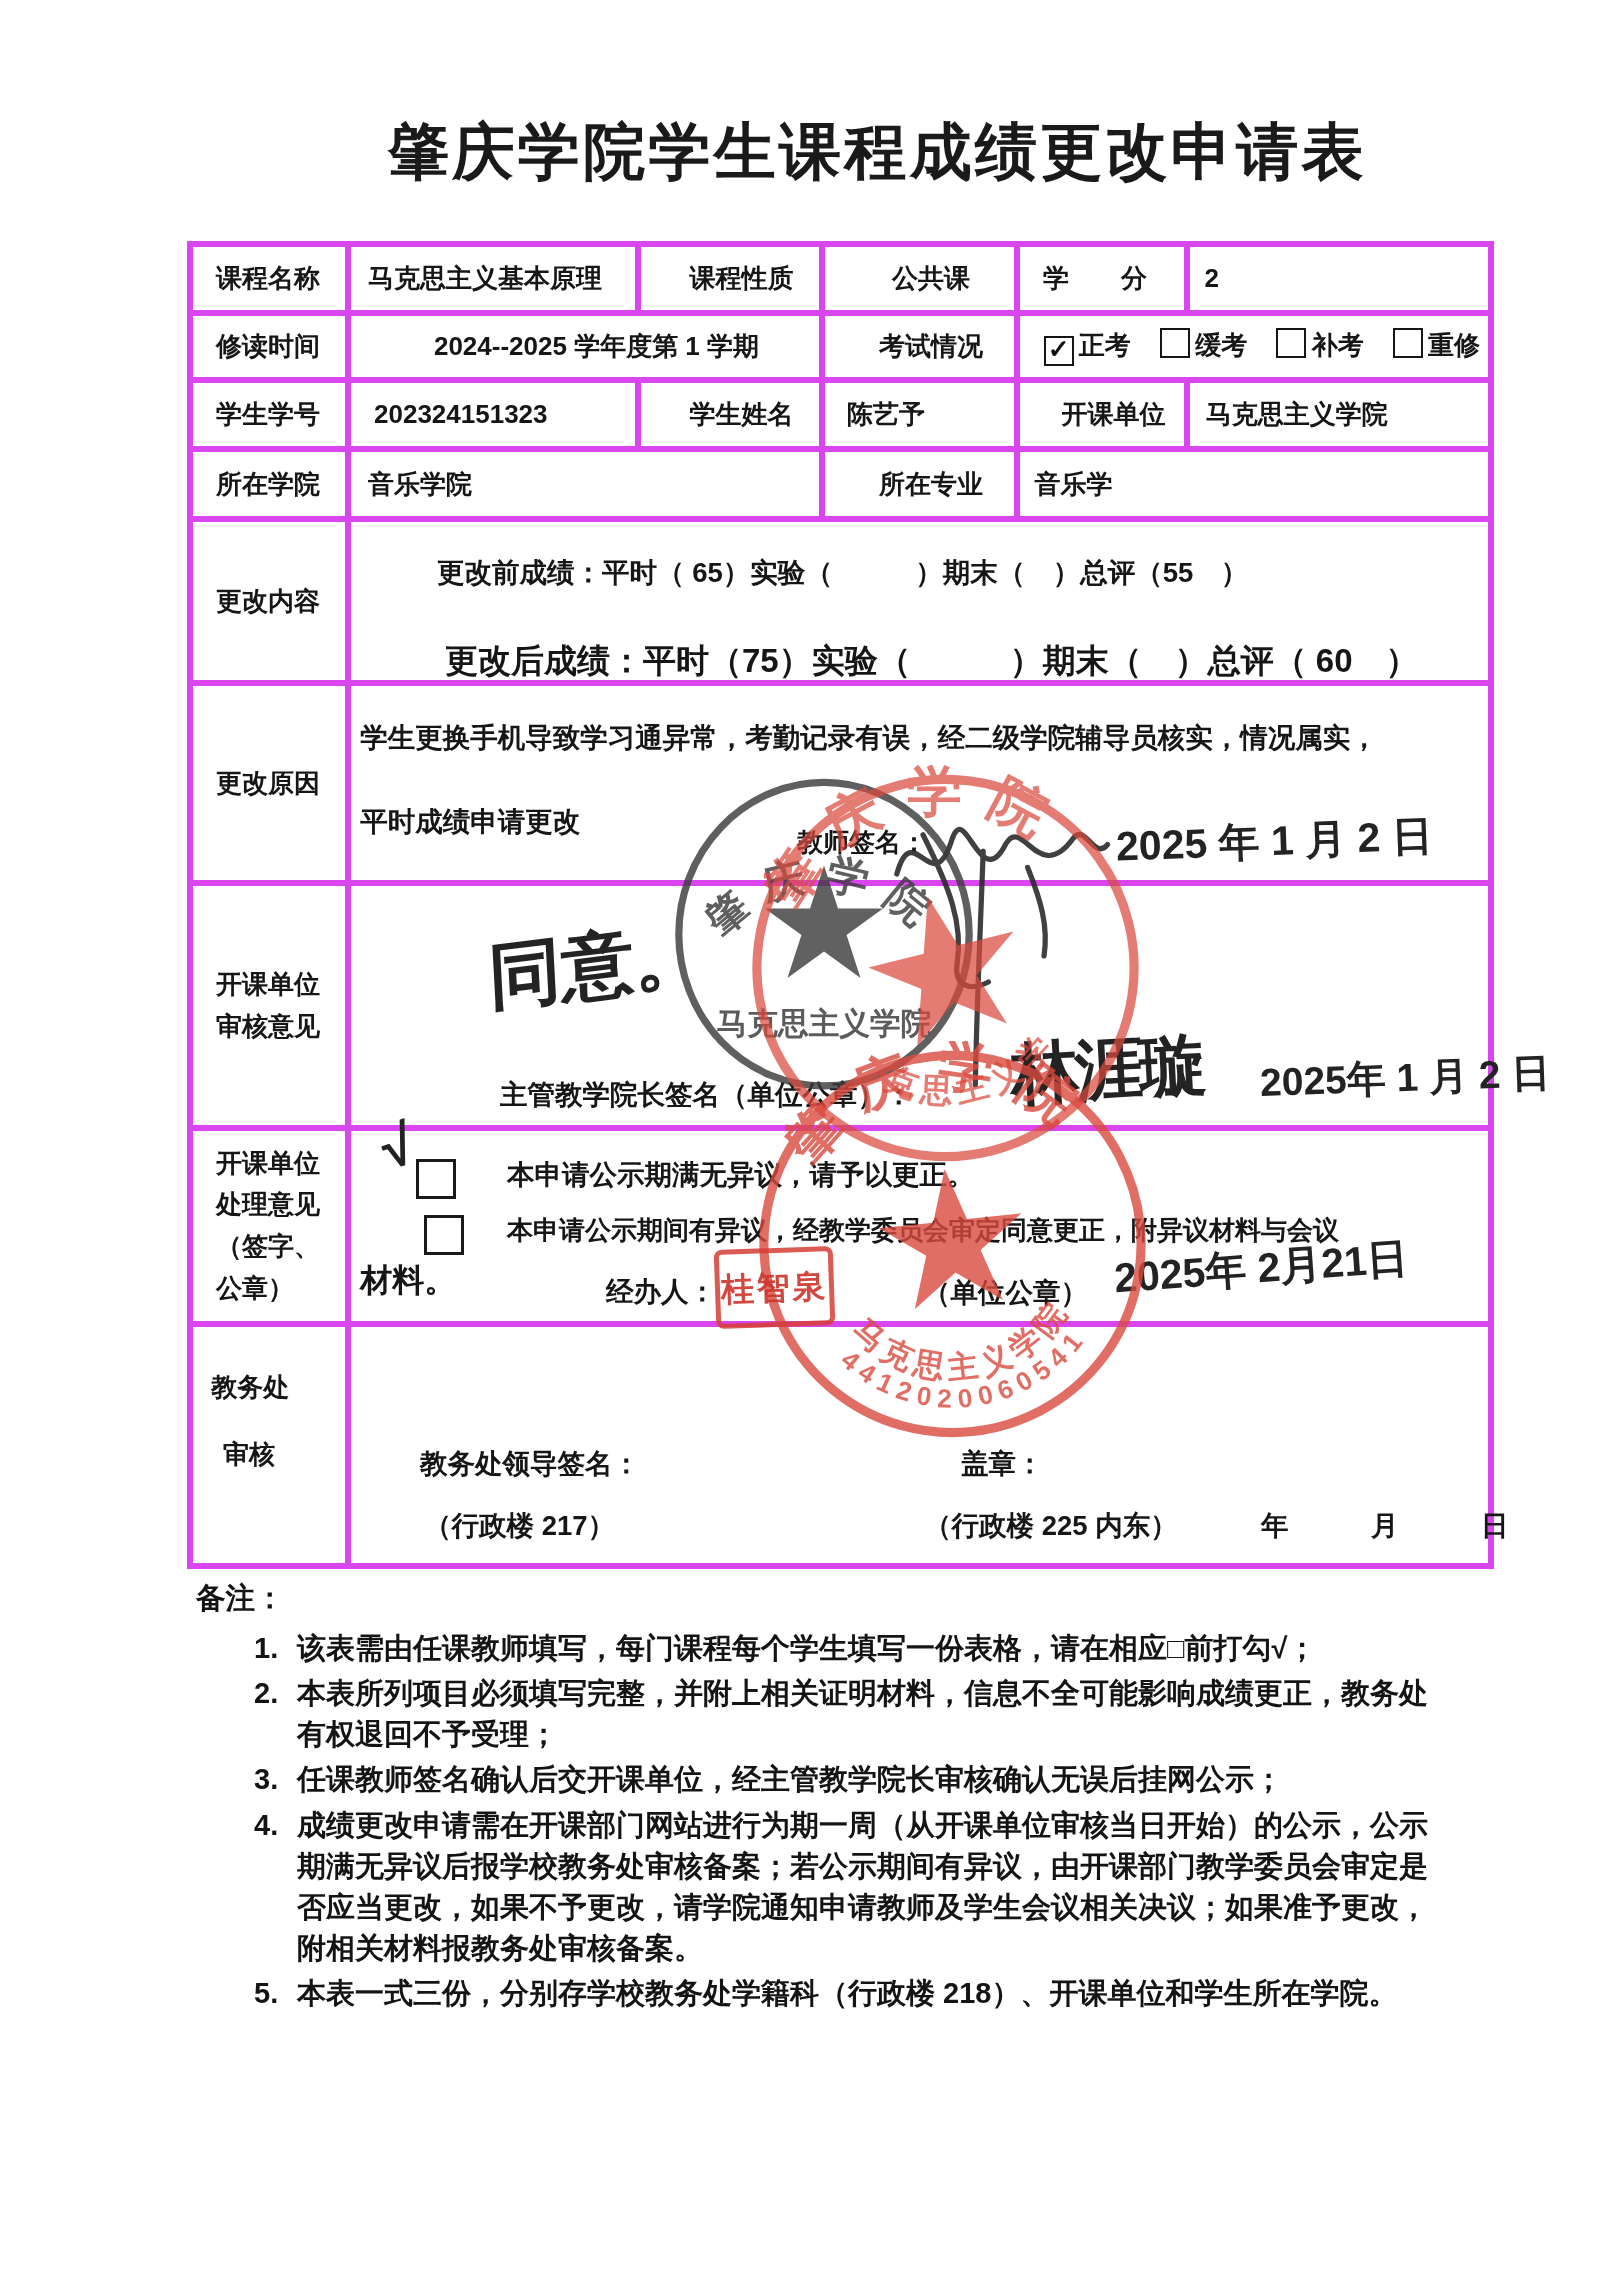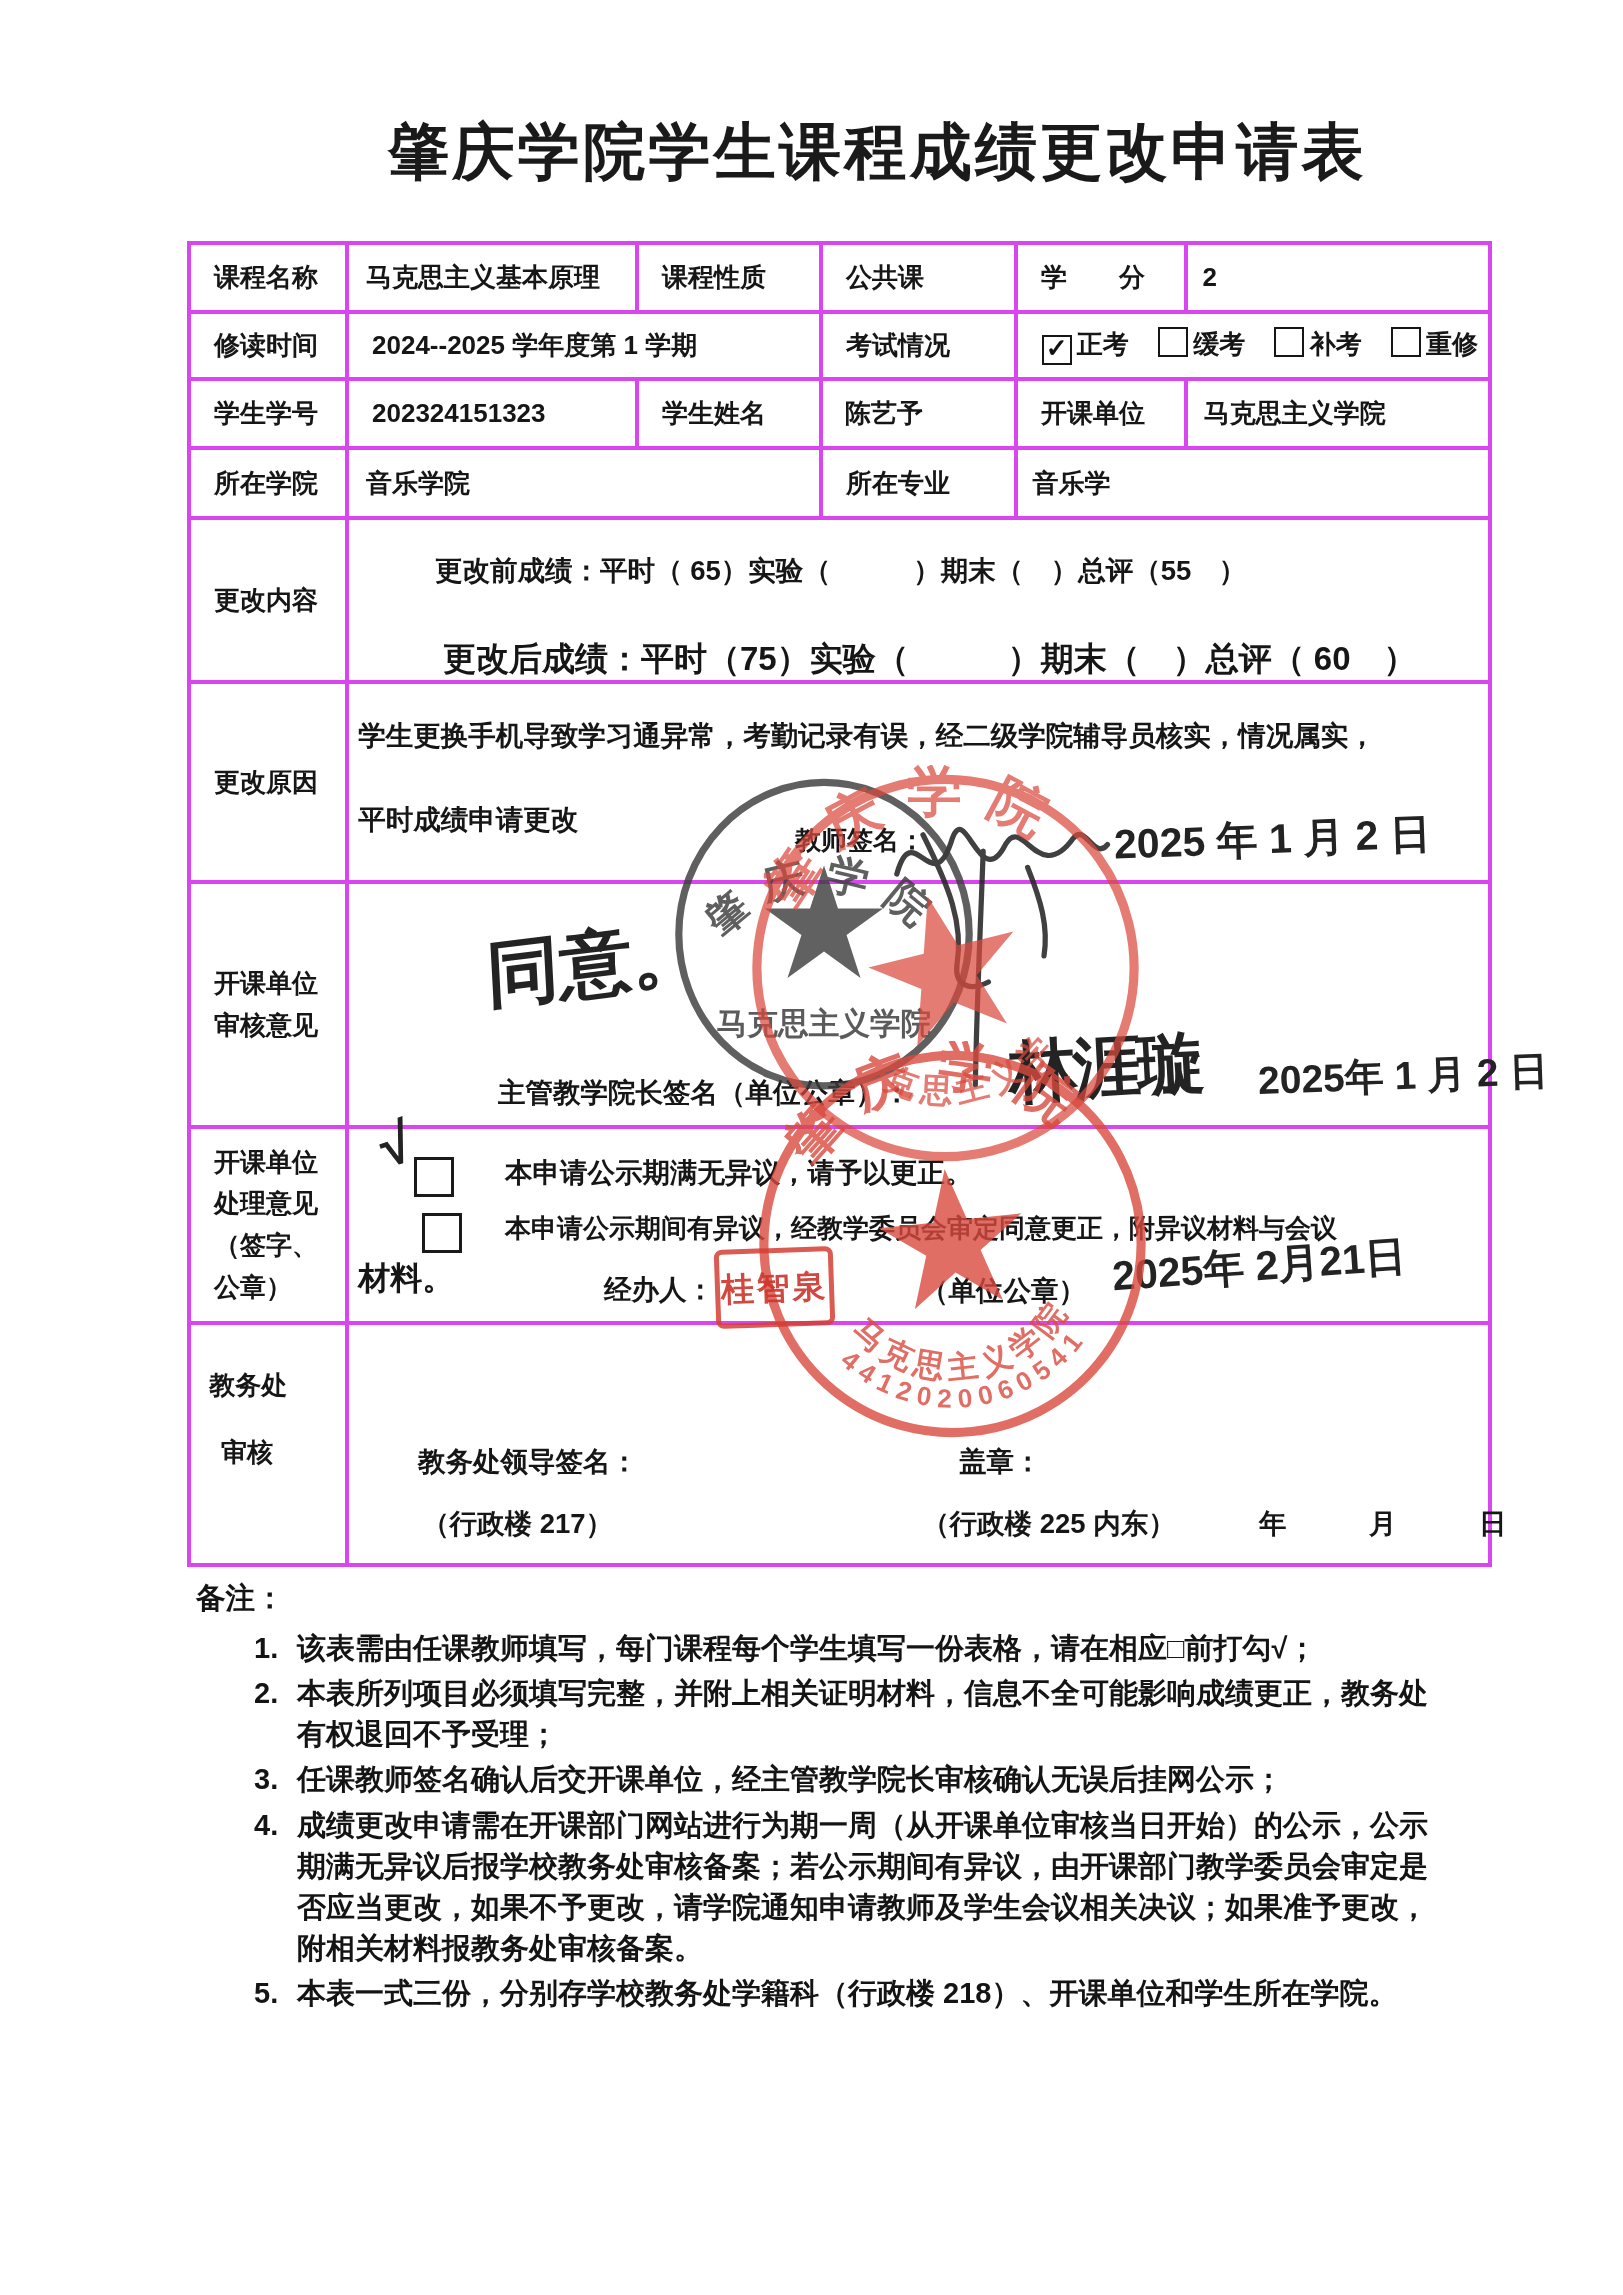--- a/index.html
+++ b/index.html
@@ -2,23 +2,23 @@
 <html style="font-size:10.5px"><head>
 <meta charset="utf-8">
 <style>
   html,body{margin:0;padding:0;background:#ffffff;}
   #page{position:relative;width:1623px;height:2295px;background:#ffffff;overflow:hidden;
         font-family:"Liberation Sans",sans-serif;color:#141414;}
   .title{position:absolute;left:183px;top:110px;width:1388px;text-align:center;
          font-size:62px;font-weight:900;letter-spacing:3.3px;color:#1a1a1a;}
   table.form{position:absolute;left:187px;top:241px;width:1300px;border-collapse:collapse;
              table-layout:fixed;border:3.3px solid #1c1c1c;}
-  table.form td{border:4px solid #d946ef;font-size:26px;font-weight:600;color:#161616;
+  table.form td{border:6px solid #d946ef;font-size:26px;font-weight:600;color:#161616;
                 padding:0 0 0 23px;vertical-align:middle;overflow:visible;}
-  td.ctr{text-align:left;padding:0;}
+  td.ctr{text-align:center;padding:0;}
   td.rel{position:relative;padding:0;}
   .abs{position:absolute;white-space:nowrap;}
   .lblcol{line-height:1.6;}
   .chkbox{display:inline-block;width:26px;height:26px;border:2.6px solid #161616;
           vertical-align:-3.9px;margin-right:5.2px;text-align:center;line-height:22px;
           font-size:26px;font-weight:900;color:#111;}
   .bigbox{position:absolute;width:34px;height:34px;border:3.3px solid #1a1a1a;}
   .opt{display:inline-block;margin-right:22px;white-space:nowrap;}
   .hw{font-weight:700;color:#232323;}
   .stamp{position:absolute;}

